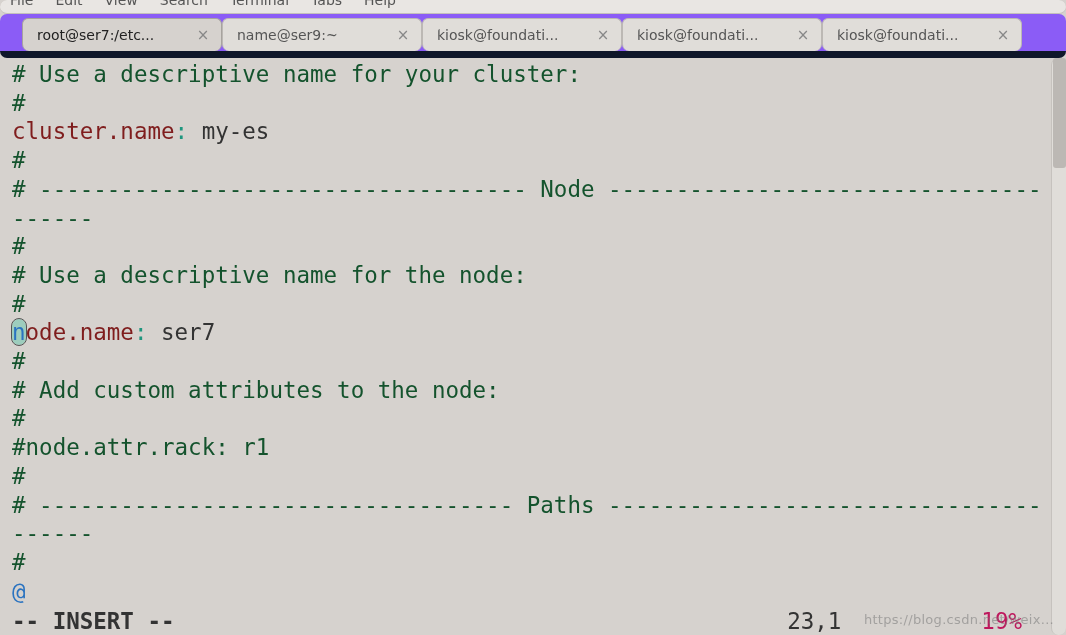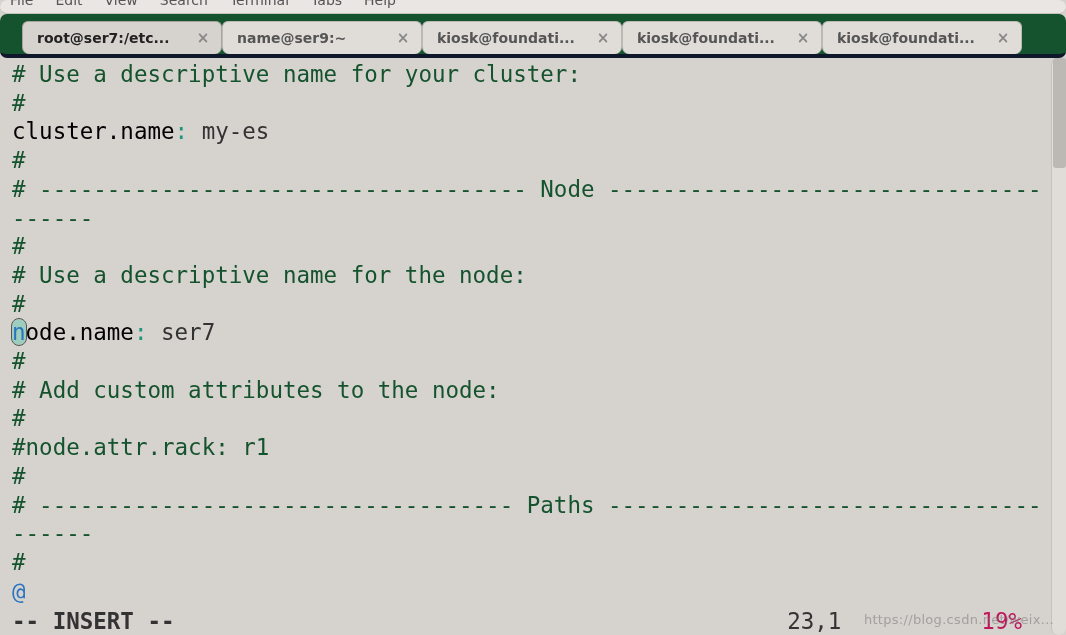--- a/index.html
+++ b/index.html
@@ -19,26 +19,25 @@
     padding: 0 10px;
     font-family: "DejaVu Sans", sans-serif;
     font-size: 14px;
     color: #555;
     gap: 22px;
     overflow: hidden;
   }
   .menubar span { position: relative; top: -5px; }
   .tabbar {
     height: 44px;
-    background: #14532d;
+    background: #8b5cf6;
     display: flex;
     align-items: flex-end;
     padding-left: 22px;
-    border-bottom: 4px solid #0f172a;
-    font-weight: bold;
+    border-bottom: 7px solid #0f172a;
   }
   .tab {
     display: flex;
     align-items: center;
     justify-content: space-between;
     width: 200px;
     height: 33px;
     padding: 0 10px 0 14px;
     font-family: "DejaVu Sans", sans-serif;
     font-size: 14px;
@@ -80,21 +79,21 @@
     background: #d6d2ce;
     font-size: 22.5px;
     line-height: 28.7px;
     white-space: pre-wrap;
     word-break: break-all;
     color: #333;
     padding-left: 12px;
     padding-top: 2px;
   }
   .terminal .comment { color: #14532d; }
-  .terminal .key1 { color: #000000; }
+  .terminal .key1 { color: #7f1d1d; }
   .terminal .colon { color: #1e967e; }
   .terminal .value { color: #333; }
   .terminal .cursor {
     background: #9dcdbd;
     outline: 1px solid #555;
     color: #2a73c0;
   }
   .terminal .atsym { color: #2a73c0; }
   .scrollbar {
     position: absolute;

